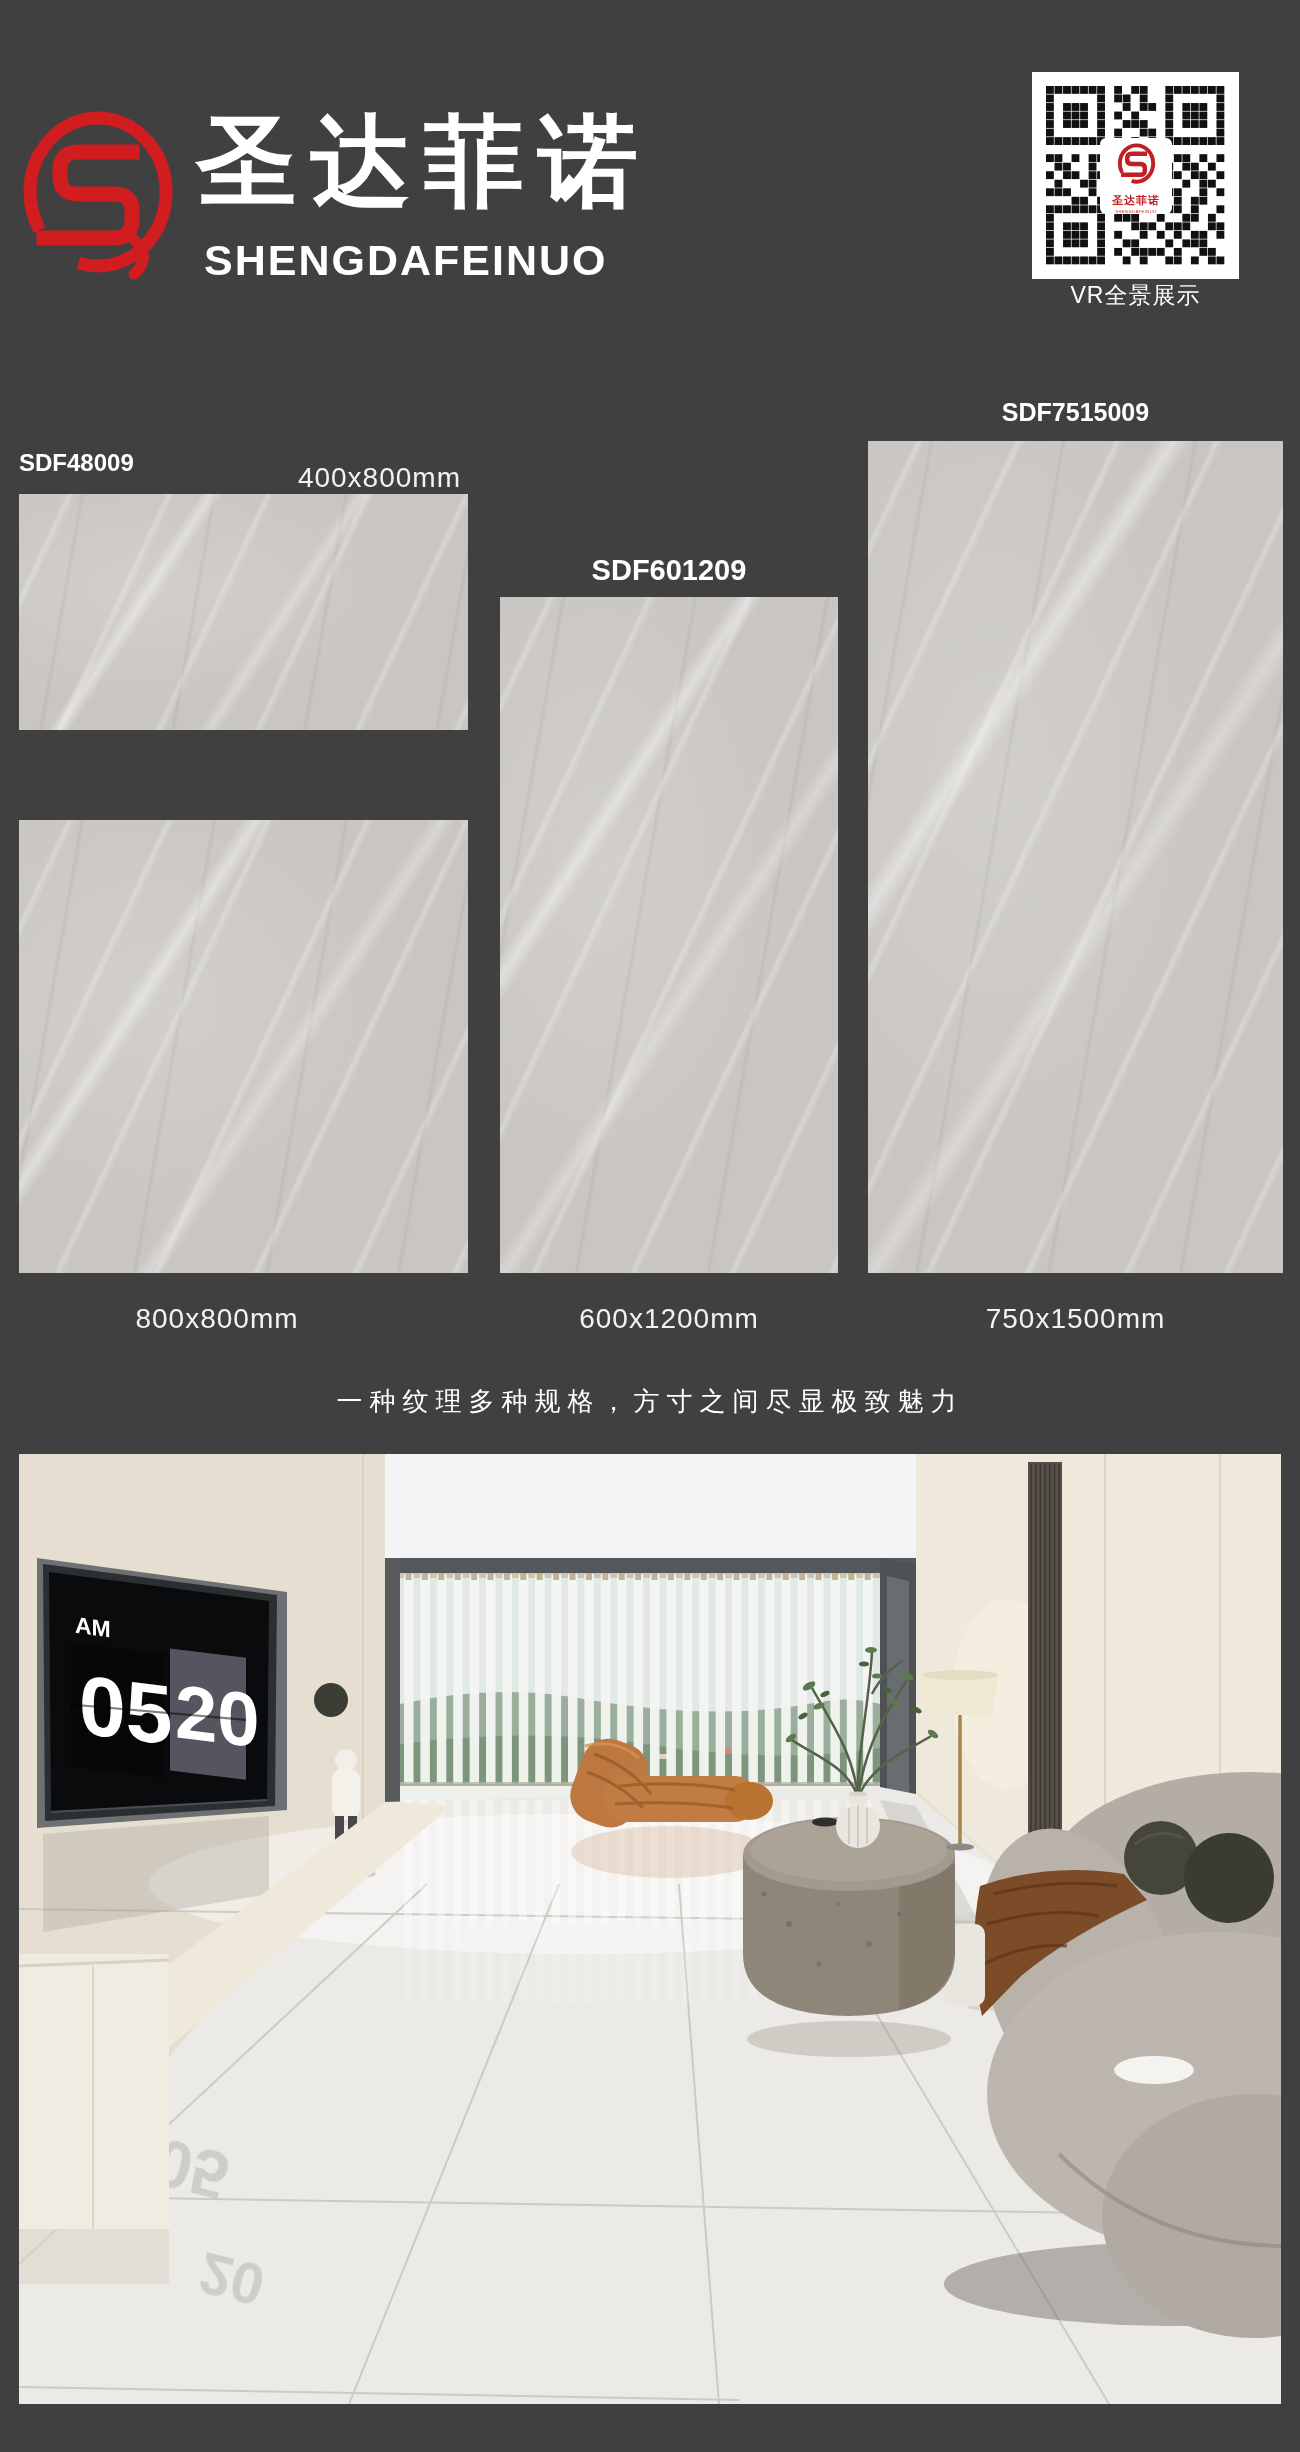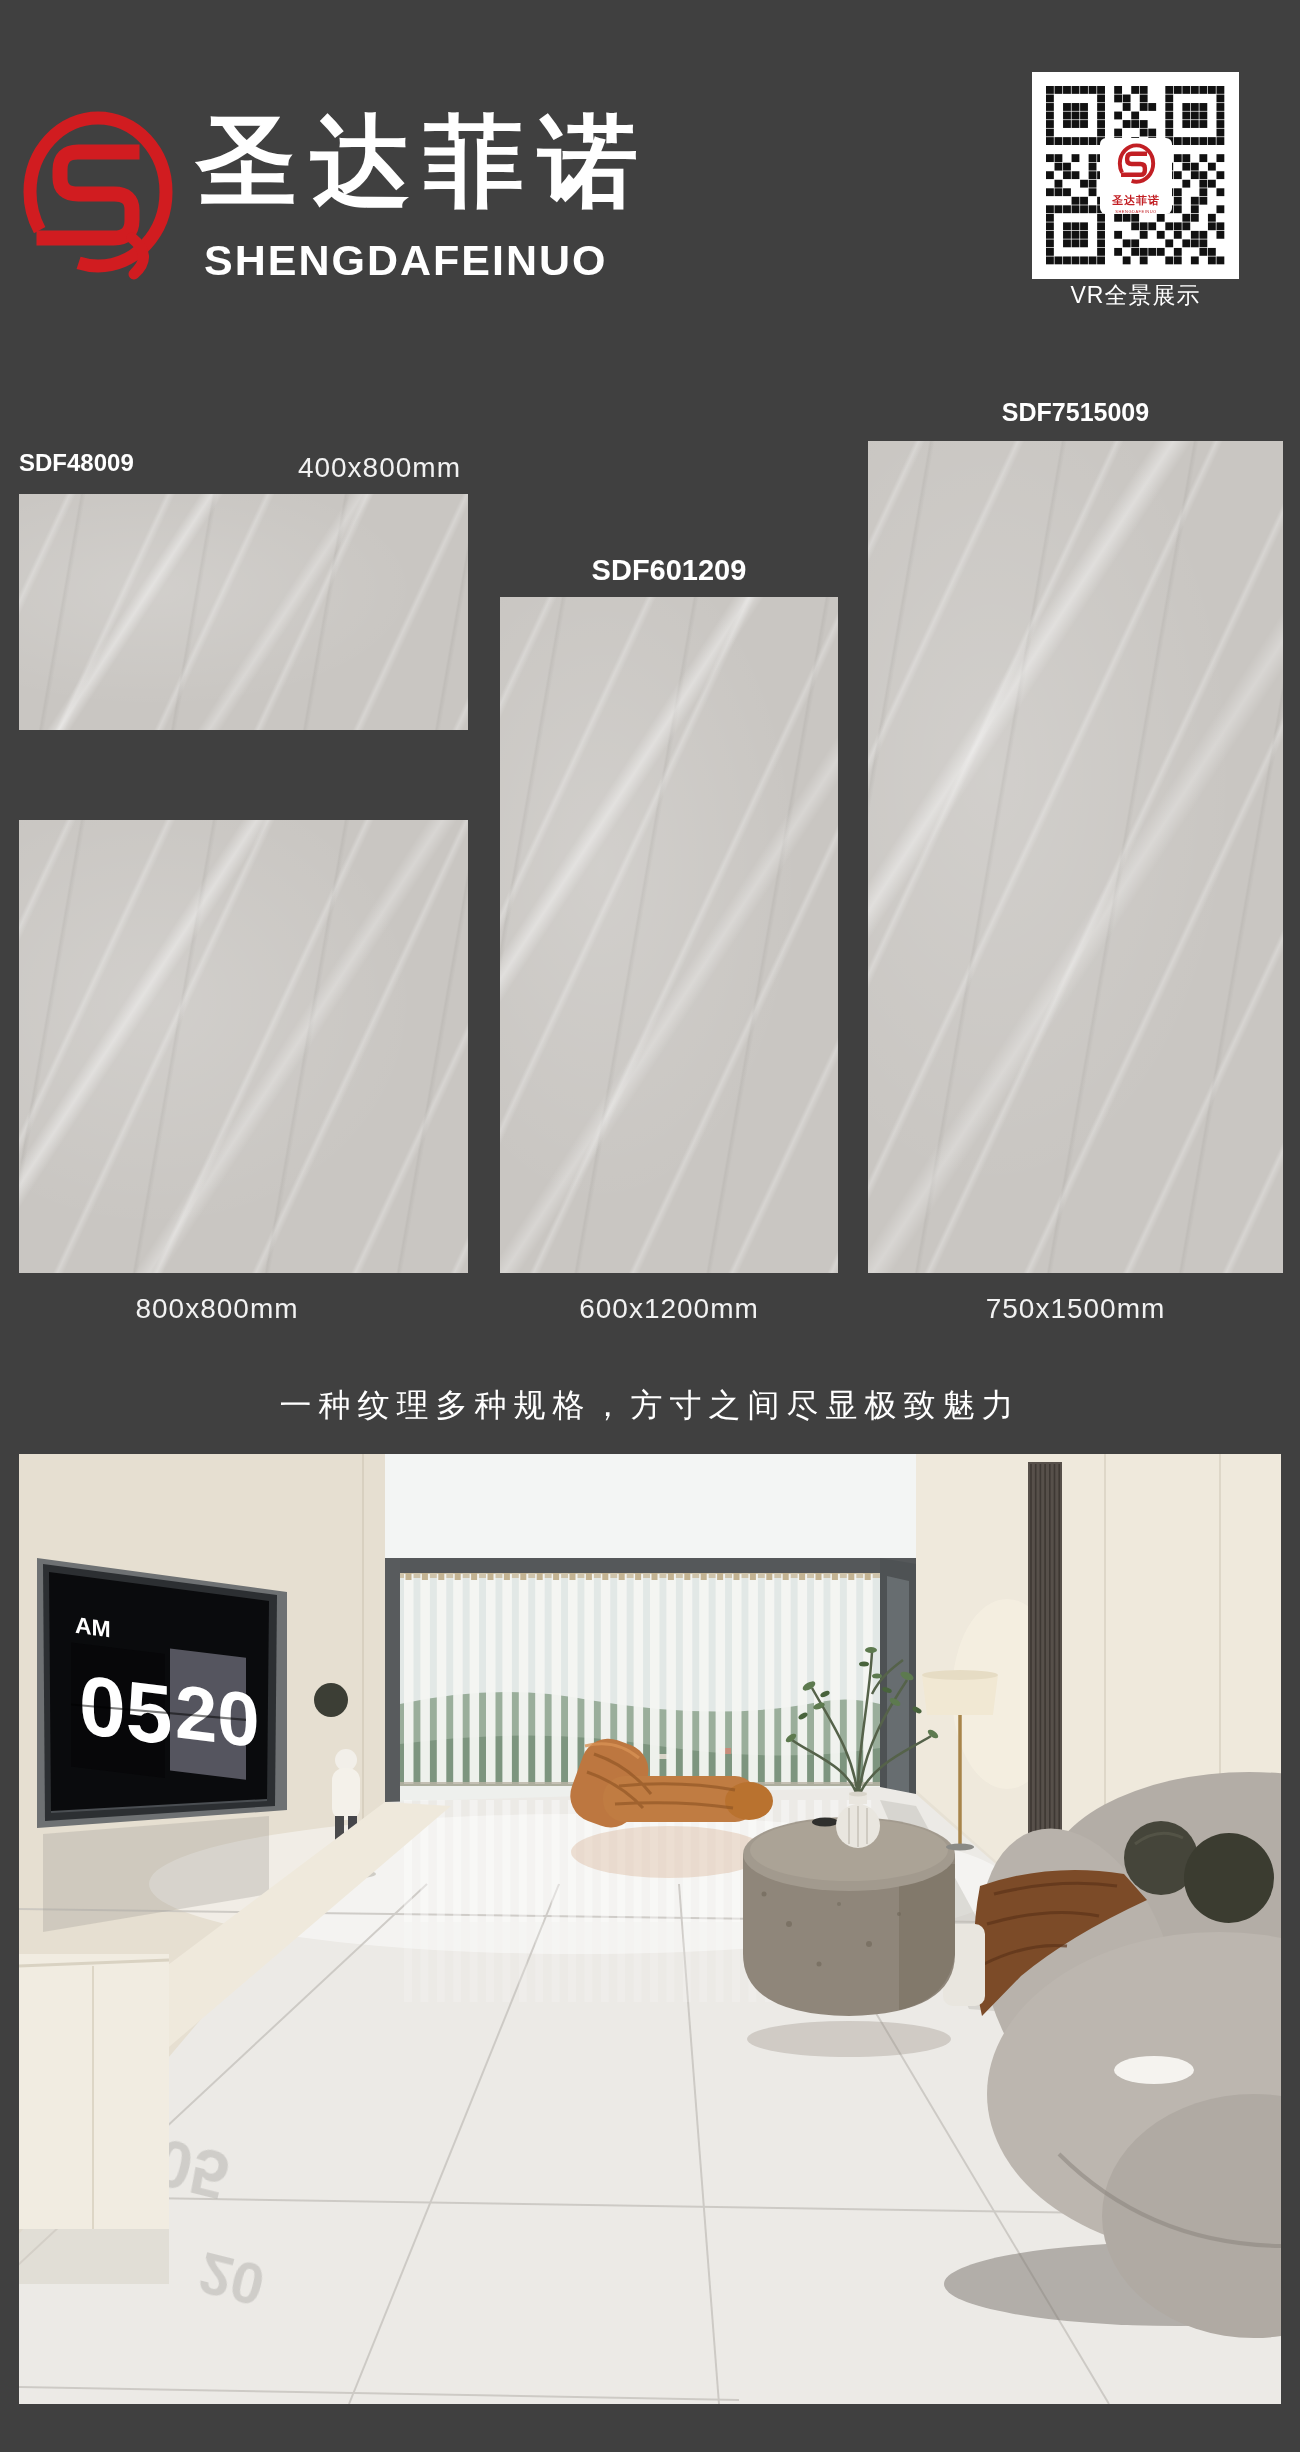--- a/index.html
+++ b/index.html
@@ -20,23 +20,23 @@
   .vr-label{left:1032px;top:280px;width:207px;text-align:center;font-size:23px;color:#fff;letter-spacing:1px;}
 
   
   .tile{background-color:#c9c6c2;
     background-image:
       linear-gradient(123deg, rgba(255,255,255,0) 30%, rgba(255,255,255,.40) 32%, rgba(255,255,255,0) 34%, rgba(255,255,255,0) 55%, rgba(255,255,255,.28) 57%, rgba(255,255,255,0) 59%),
       repeating-linear-gradient(115deg, rgba(255,255,255,0) 0px, rgba(255,255,255,0) 42px, rgba(255,255,255,.26) 46px, rgba(255,255,255,0) 52px, rgba(255,255,255,0) 90px),
       repeating-linear-gradient(100deg, rgba(140,137,132,0) 0px, rgba(140,137,132,0) 60px, rgba(140,137,132,.15) 62px, rgba(140,137,132,0) 66px, rgba(140,137,132,0) 130px),
       radial-gradient(ellipse at 30% 40%, rgba(255,255,255,.16), rgba(0,0,0,0) 60%);}
   .code-label{font-weight:bold;font-size:24px;color:#fff;white-space:nowrap;}
-  .size-label{font-size:28px;font-weight:400;color:#f2f2f2;white-space:nowrap;letter-spacing:1px;}
+  .size-label{font-size:28px;font-weight:400;color:#f2f2f2;white-space:nowrap;letter-spacing:1px;margin-top:10px;}
   .center{text-align:center;}
-  .tagline{left:0;top:1384px;width:1300px;text-align:center;font-size:32px;letter-spacing:7px;color:#fff;}
+  .tagline{left:0;top:1384px;width:1300px;text-align:center;font-size:26px;letter-spacing:7px;color:#fff;}
 
   
   .photo{left:19px;top:1454px;width:1262px;height:950px;overflow:hidden;background:#e8e2d6;}
   .photo svg{display:block;}
 </style>
 </head>
 <body>
 
 <div class="page">
 

